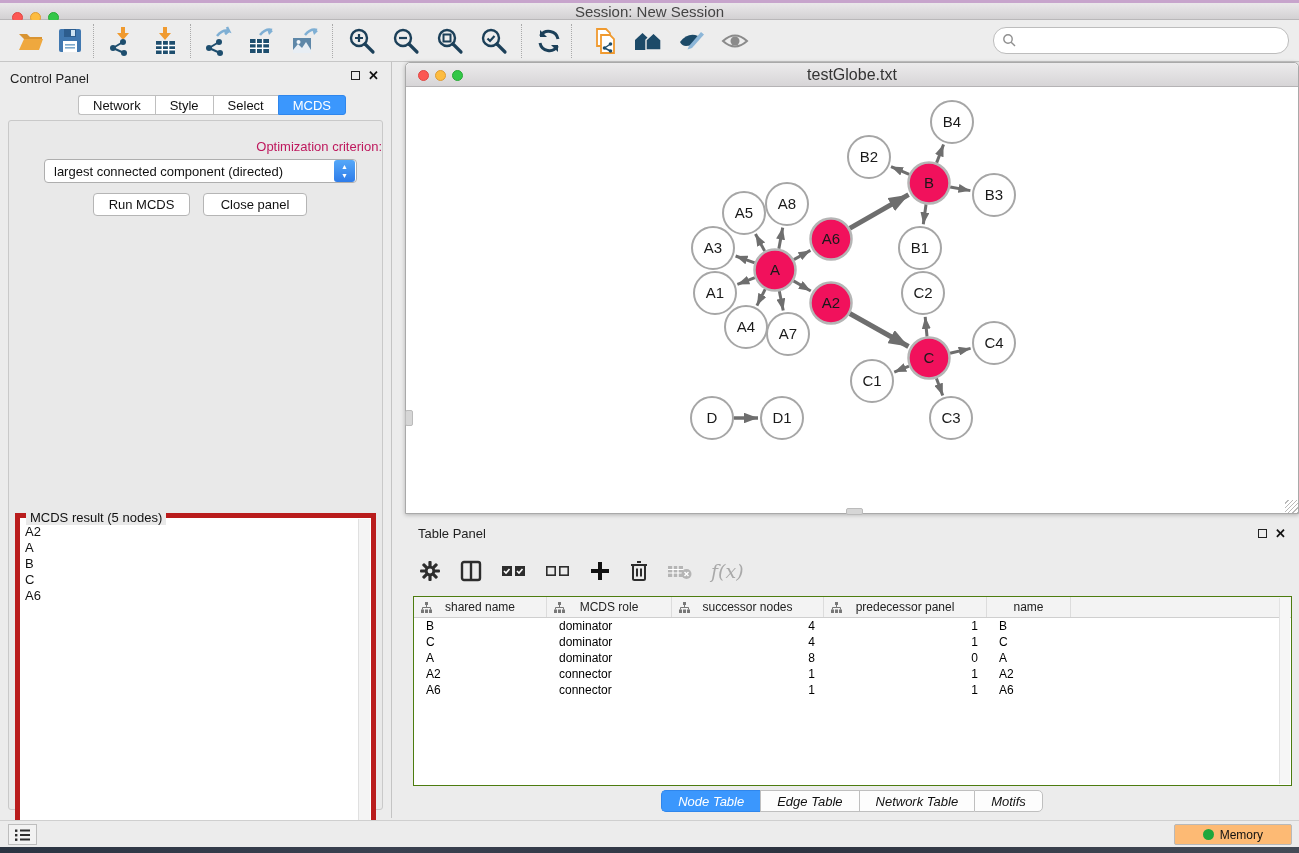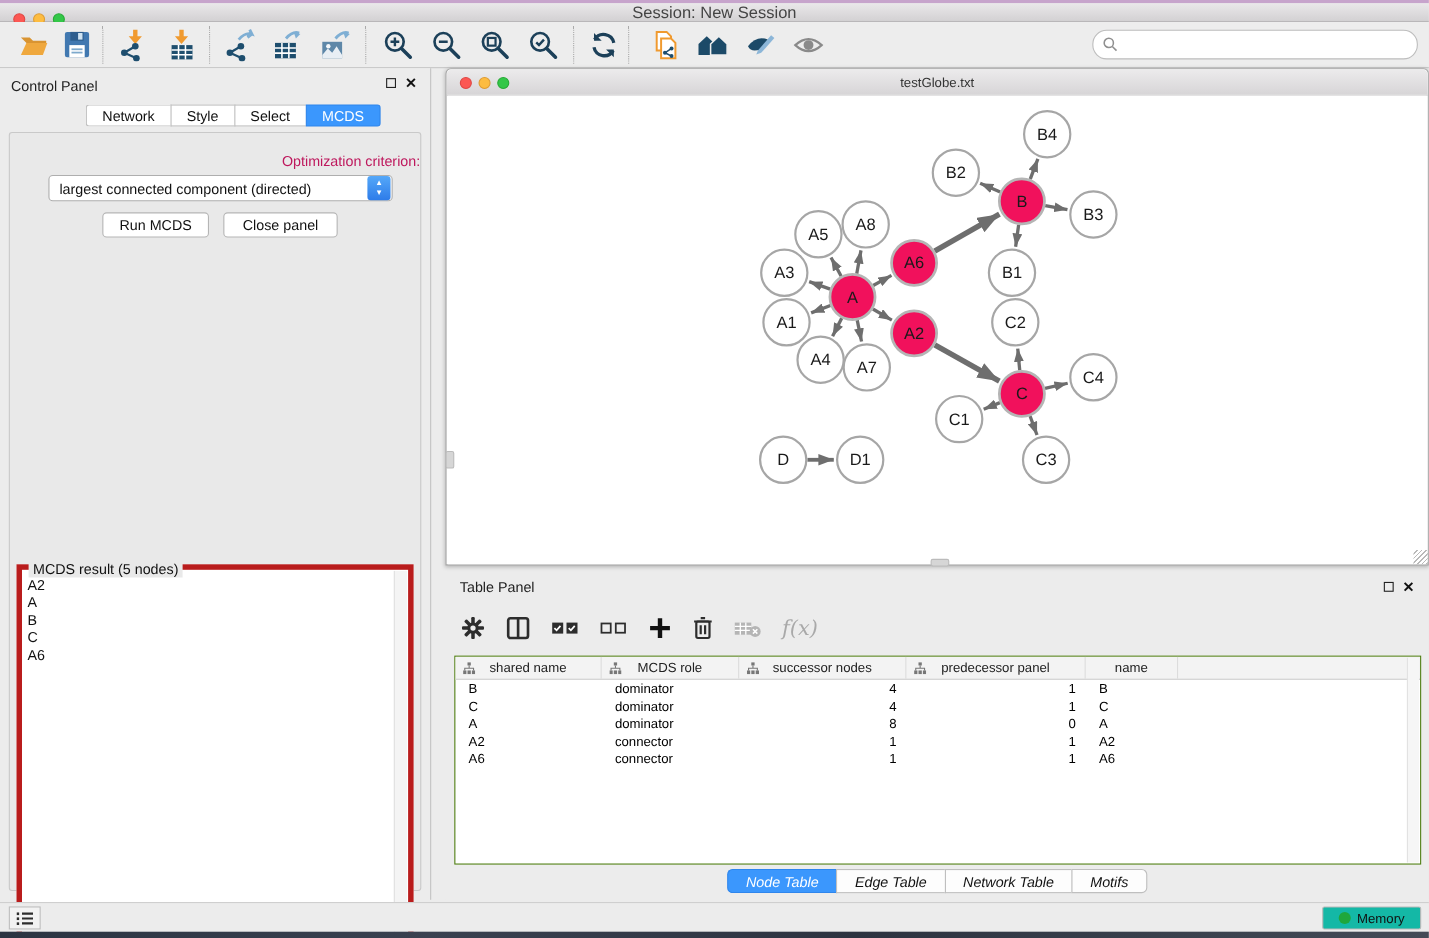--- a/index.html
+++ b/index.html
@@ -64,21 +64,21 @@
   .mcds-item { font-size:13px; color:#111; line-height:16px; padding-left:3px; }
   #mcds-scroll { position:absolute; right:1px; top:1px; width:12px; bottom:1px;
     background:#f4f4f4; border-left:1px solid #e0e0e0; }
 
   
   #net-window { left:405px; top:62px; width:894px; height:452px; background:#fff;
     border:1px solid #a9a9a9; border-radius:5px 5px 0 0; box-shadow:0 1px 4px rgba(0,0,0,.25); }
   #net-titlebar { position:absolute; left:0; top:0; width:100%; height:24px;
     background:linear-gradient(#ecebec,#d7d5d7); border-bottom:1px solid #b5b3b5;
     border-radius:5px 5px 0 0; display:flex; align-items:center; justify-content:center;
-    font-size:12px; color:#333; }
+    font-size:16px; color:#333; }
   .ntl { position:absolute; top:7px; width:11px; height:11px; border-radius:50%; }
   #net-canvas { position:absolute; left:1px; top:24px; width:890px; height:426px; background:#fff; }
   #net-vthumb { position:absolute; left:-1px; top:347px; width:8px; height:16px;
     background:#d6d6d6; border:1px solid #bbb; border-radius:2px; }
   #net-hthumb { position:absolute; left:440px; bottom:-2px; width:17px; height:7px;
     background:#d6d6d6; border:1px solid #bbb; border-radius:2px; }
   #net-grip { position:absolute; right:0; bottom:0; width:13px; height:13px;
     background:repeating-linear-gradient(135deg, transparent 0 2px, #b9b9b9 2px 3px); }
 
   
@@ -104,23 +104,23 @@
     border-right:none; font-size:13px; color:#111; display:flex; align-items:center; }
   .ttab:first-child { border-radius:5px 0 0 5px; }
   .ttab:last-child { border-right:1px solid #bfbfbf; border-radius:0 5px 5px 0; }
   .ttab.active { background:#3b97fd; border-color:#2f86ec; color:#fff; }
 
   
   #statusbar { left:0; top:820px; width:1299px; height:27px; background:#ececec;
     border-top:1px solid #cfcfcf; }
   #list-btn { position:absolute; left:8px; top:3px; width:29px; height:21px; background:#f2f2f2;
     border:1px solid #bdbdbd; display:flex; align-items:center; justify-content:center; }
-  #memory-btn { position:absolute; right:7px; top:3px; height:21px; background:#14b8a6;
+  #memory-btn { position:absolute; right:7px; top:3px; height:21px; background:#fdba74;
     border:1px solid #b9b9b9; border-radius:2px; display:flex; align-items:center; gap:6px;
-    padding:0 14px; font-size:12px; color:#111; }
+    padding:0 28px; font-size:12px; color:#111; }
   #memory-dot { width:11px; height:11px; border-radius:50%; background:#1fa73c; }
   #desktop-strip-bottom { left:0; top:847px; width:1299px; height:6px;
     background:linear-gradient(90deg,#2b3442,#3a4150 30%,#2d3340 60%,#444b57); }
 </style>
 </head>
 <body>
 
 <div class="abs" id="desktop-strip-top"></div>
 <div class="abs" id="titlebar">
   <span class="tl red" style="left:12px"></span>

